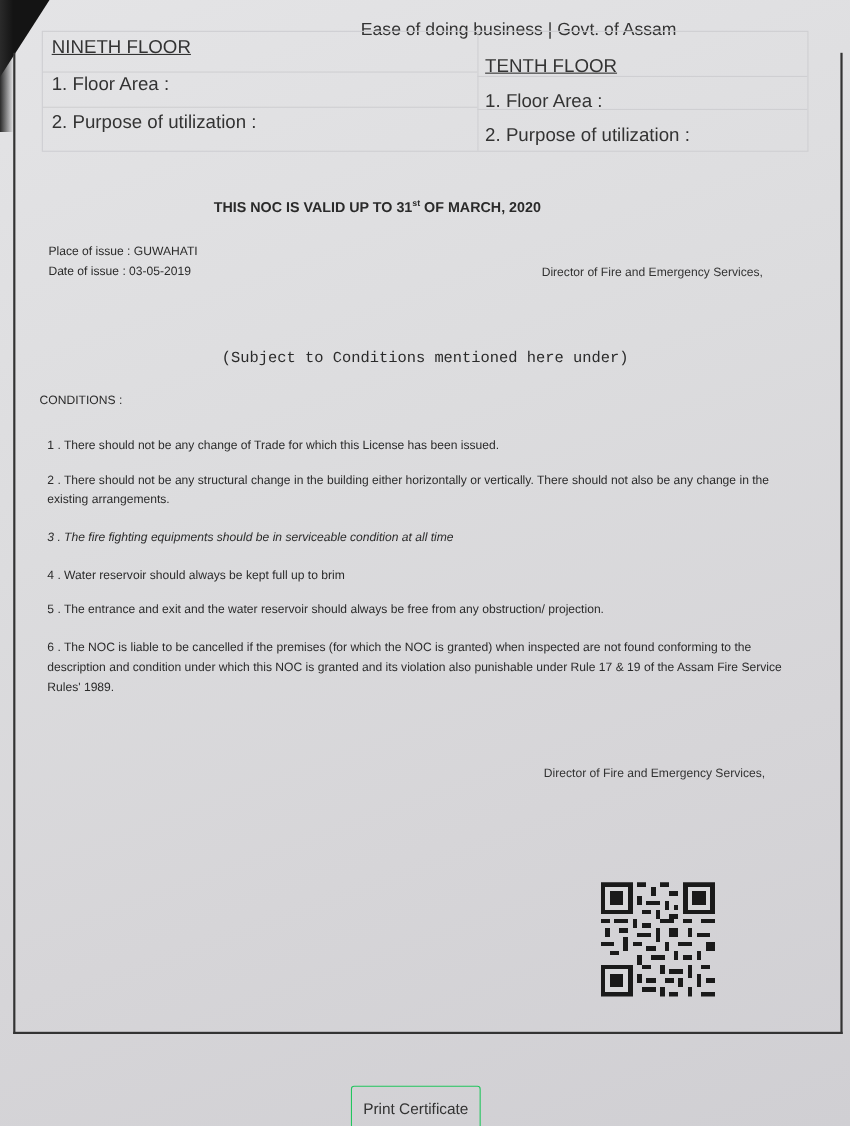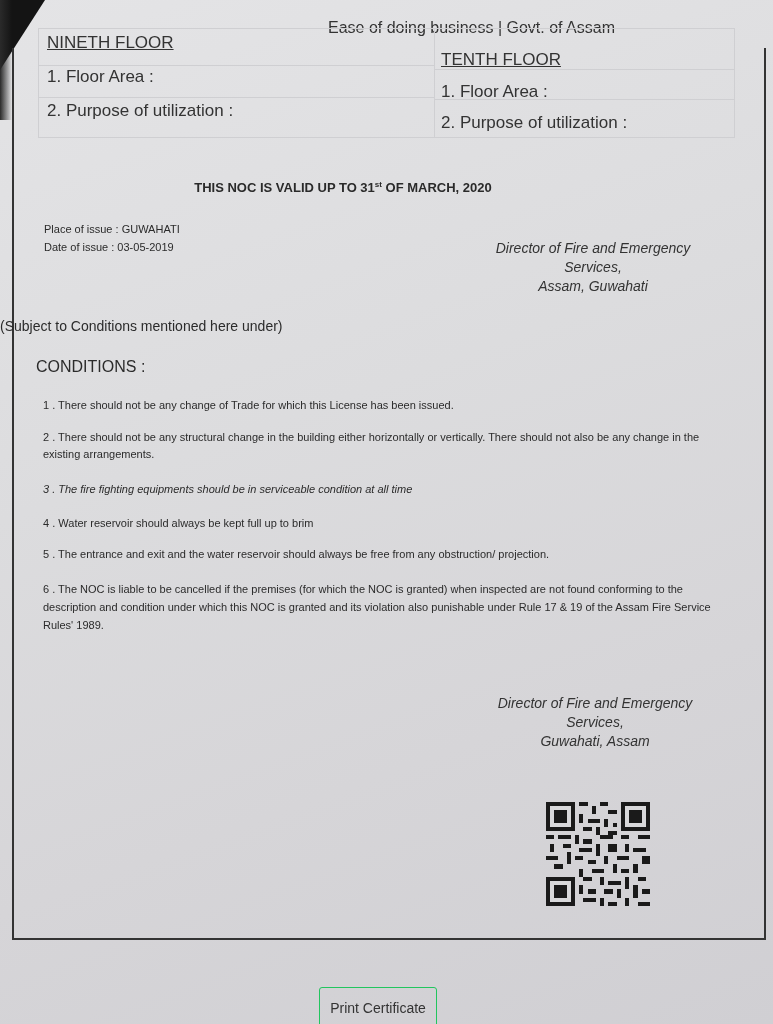--- a/index.html
+++ b/index.html
@@ -30,23 +30,23 @@
     .floor-table .divider { position:absolute; left:395px; top:0; bottom:0; border-left:1px solid #cfcfd2; }
     .floor-table .hline { position:absolute; left:0; right:0; border-top:1px solid #cfcfd2; }
     .lbl { position:absolute; font-size:17px; color:#333; }
     .u { text-decoration: underline; }
     .valid {
       position:absolute; left:0; width:686px; top:180px; text-align:center;
       font-weight:bold; font-size:13px; color:#2a2a2a;
     }
     .valid sup { font-size:8px; }
     .place { position:absolute; left:44px; top:220px; font-size:11px; line-height:18px; }
-    .sig { position:absolute; font-size:14px; text-align:center; line-height:19px; color:#333;font-style:italic; }
-    .subject { position:absolute; left:0; width:773px; top:318px; font-size:14px; color:#2b2b2b; }
-    .cond-title { position:absolute; left:36px; top:358px; font-size:16px; }
+    .sig { position:absolute; font-size:11px; text-align:center; line-height:19px; color:#333; }
+    .subject { position:absolute; left:0; width:773px; top:318px; text-align:center; font-size:14px; color:#2b2b2b;font-family:Liberation Mono, monospace; }
+    .cond-title { position:absolute; left:36px; top:358px; font-size:11px; }
     .cond { position:absolute; left:43px; width:690px; font-size:11px; line-height:17px; color:#2b2b2b; }
     .qr { position:absolute; left:546px; top:802px; width:104px; height:104px; }
     .print-btn {
       position:absolute; left:319px; top:975px; width:118px; height:42px;
       border:1px solid #22c55e; border-radius:3px; background:transparent;
       font-family:"Liberation Sans", sans-serif; font-size:14px; color:#333;
       display:flex; align-items:center; justify-content:center; cursor:pointer;margin-top:12px;
     }
   </style>
 </head>
@@ -79,36 +79,34 @@
   <span>THIS NOC IS VALID UP TO 31</span><sup>st</sup><span> OF MARCH, 2020</span>
 </div>
 
 <div class="place">
   <div>Place of issue : GUWAHATI</div>
   <div>Date of issue : 03-05-2019</div>
 </div>
 
 <div class="sig" style="left:478px; top:239px; width:230px;">
   <div>Director of Fire and Emergency Services,</div>
-  <div>Assam, Guwahati</div>
 </div>
 
 <div class="subject">(Subject to Conditions mentioned here under)</div>
 <div class="cond-title">CONDITIONS :</div>
 
 <div class="cond" style="top:397px;">1 . There should not be any change of Trade for which this License has been issued.</div>
 <div class="cond" style="top:429px;">2 . There should not be any structural change in the building either horizontally or vertically. There should not also be any change in the existing arrangements.</div>
 <div class="cond" style="top:481px;font-style:italic;">3 . The fire fighting equipments should be in serviceable condition at all time</div>
 <div class="cond" style="top:515px;">4 . Water reservoir should always be kept full up to brim</div>
 <div class="cond" style="top:546px;">5 . The entrance and exit and the water reservoir should always be free from any obstruction/ projection.</div>
 <div class="cond" style="top:580px; line-height:18px;">6 . The NOC is liable to be cancelled if the premises (for which the NOC is granted) when inspected are not found conforming to the description and condition under which this NOC is granted and its violation also punishable under Rule 17 &amp; 19 of the Assam Fire Service Rules' 1989.</div>
 
 <div class="sig" style="left:480px; top:694px; width:230px;">
   <div>Director of Fire and Emergency Services,</div>
-  <div>Guwahati, Assam</div>
 </div>
 
 <div class="qr">
   <svg width="104" height="104" viewBox="0 0 25 25" shape-rendering="crispEdges">
     <rect x="0" y="0" width="7" height="7" fill="#1a1a1a"></rect>
       <rect x="1" y="1" width="5" height="5" fill="#d8d8da"></rect>
       <rect x="2" y="2" width="3" height="3" fill="#1a1a1a"></rect>
     <rect x="18" y="0" width="7" height="7" fill="#1a1a1a"></rect>
       <rect x="19" y="1" width="5" height="5" fill="#d8d8da"></rect>
       <rect x="20" y="2" width="3" height="3" fill="#1a1a1a"></rect>

